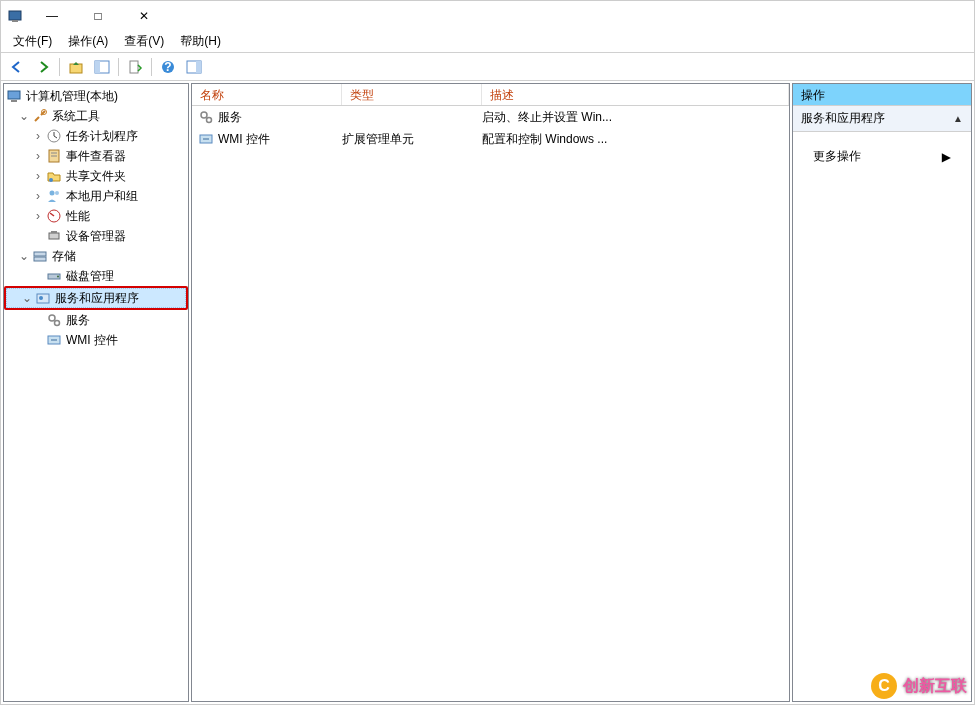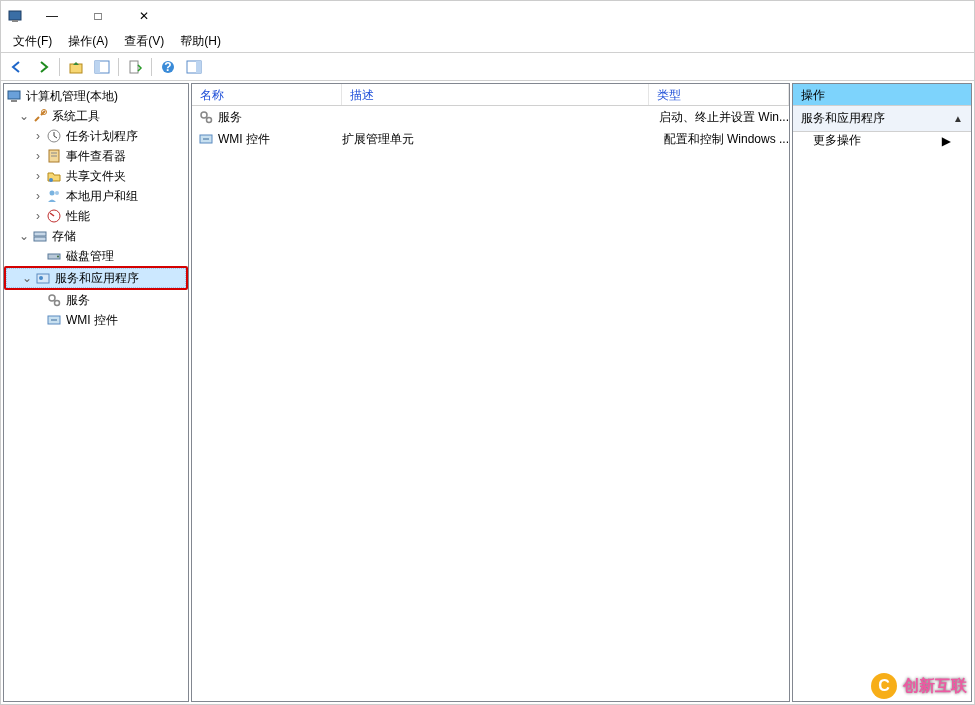--- a/index.html
+++ b/index.html
@@ -34,36 +34,36 @@
 .trow { display: flex; align-items: center; height: 20px; padding-left: 2px; cursor: pointer; }
 .trow.selected { background: #cce8ff; border: 1px dotted #99c2e8; }
 .caret { width: 12px; height: 12px; display: inline-flex; align-items: center; justify-content: center; margin-right: 2px; color: #666; }
 .tree .icon { width: 16px; height: 16px; margin-right: 4px; display: inline-flex; align-items: center; justify-content: center; }
 .indent1 { padding-left: 14px; }
 .indent2 { padding-left: 28px; }
 .highlight-box { border: 2px solid #d40000; border-radius: 2px; }
 
 
 .list-header { height: 22px; display: flex; border-bottom: 1px solid #d0d0d0; background: #fff; }
-.lh-col { padding: 3px 8px; border-right: 1px solid #e5e5e5; color: #1d4ed8; cursor: pointer; }
+.lh-col { padding: 3px 8px; border-right: 1px solid #e5e5e5; color: #c2410c; cursor: pointer; }
 .lh-col.c1 { width: 150px; }
 .lh-col.c2 { width: 140px; }
 .lh-col.c3 { flex: 1; }
 .list-body { flex: 1; overflow: auto; }
 .lrow { display: flex; height: 22px; align-items: center; cursor: pointer; }
 .lrow .icon { width: 16px; height: 16px; margin: 0 4px 0 6px; display: inline-flex; align-items: center; justify-content: center; }
 .lrow .c1 { width: 150px; display: flex; align-items: center; }
 .lrow .c2 { width: 140px; }
-.lrow .c3 { flex: 1; white-space: nowrap; overflow: hidden; text-overflow: ellipsis; text-align: right; }
+.lrow .c3 { flex: 1; white-space: nowrap; overflow: hidden; text-overflow: ellipsis; }
 
 
 .actions-header { height: 22px; background: #7dd3fc; border-bottom: 1px solid #d0d0d0; padding: 3px 8px; }
 .actions-context { background: #eef3fa; border-bottom: 1px solid #d0d0d0; padding: 4px 8px; display: flex; align-items: center; }
 .actions-context .exp { margin-left: auto; font-size: 10px; color: #333; }
-.actions-item { padding: 0 20px; display: flex; align-items: center; cursor: pointer; }
+.actions-item { padding: 16px 20px; display: flex; align-items: center; cursor: pointer; }
 .actions-item .arrow { margin-left: auto; }
 
 
 .watermark { position: absolute; right: 8px; bottom: 6px; display: flex; align-items: center; gap: 6px; opacity: .9; pointer-events: none; }
 .watermark .logo { width: 26px; height: 26px; border-radius: 50%; background: #f7a600; display: flex; align-items: center; justify-content: center; color: #fff; font-weight: bold; font-size: 16px; }
 .watermark .txt { color: #ec4899; text-shadow: 0 0 3px #555; font-size: 16px; font-weight: bold; }
 
 svg { display: block; }
 </style>
 </head>
@@ -223,20 +223,32 @@
               <li>
                   <div class="trow indent2">
                     <span class="caret">›</span>
                     <span class="icon">
                       <svg width="16" height="16">
                         <circle cx="8" cy="8" r="6" fill="#fff" stroke="#c03030"></circle>
                         <path d="M8 8 L4 5" stroke="#c03030" stroke-width="1.5"></path>
                       </svg>
                     </span>
                     <span>性能</span>
+                  </div>
+                </li>
+              <li>
+                  <div class="trow indent2">
+                    <span class="caret" style="visibility:hidden">›</span>
+                    <span class="icon">
+                      <svg width="16" height="16">
+                        <rect x="3" y="5" width="10" height="6" fill="#d0d0d0" stroke="#666"></rect>
+                        <rect x="5" y="3" width="6" height="2" fill="#888"></rect>
+                      </svg>
+                    </span>
+                    <span>设备管理器</span>
                   </div>
                 </li>
             </ul>
           </li>
 
           <li>
             <div class="trow indent1">
               <span class="caret">⌄</span>
               <span class="icon">
                   <svg width="16" height="16">
@@ -303,22 +315,22 @@
             </ul>
           </li>
         </ul>
       </li>
     </ul>
   </div>
 
   <div class="pane list-pane">
     <div class="list-header">
       <div class="lh-col c1">名称</div>
+      <div class="lh-col c2">类型</div>
       <div class="lh-col c3">描述</div>
-      <div class="lh-col c2">类型</div>
     </div>
     <div class="list-body">
       <div class="lrow">
         <div class="c1">
             <span class="icon">
               <svg width="16" height="16">
                 <circle cx="6" cy="6" r="3" fill="none" stroke="#888" stroke-width="1.5"></circle>
                 <circle cx="11" cy="11" r="2.5" fill="none" stroke="#888" stroke-width="1.5"></circle>
               </svg>
             </span>

